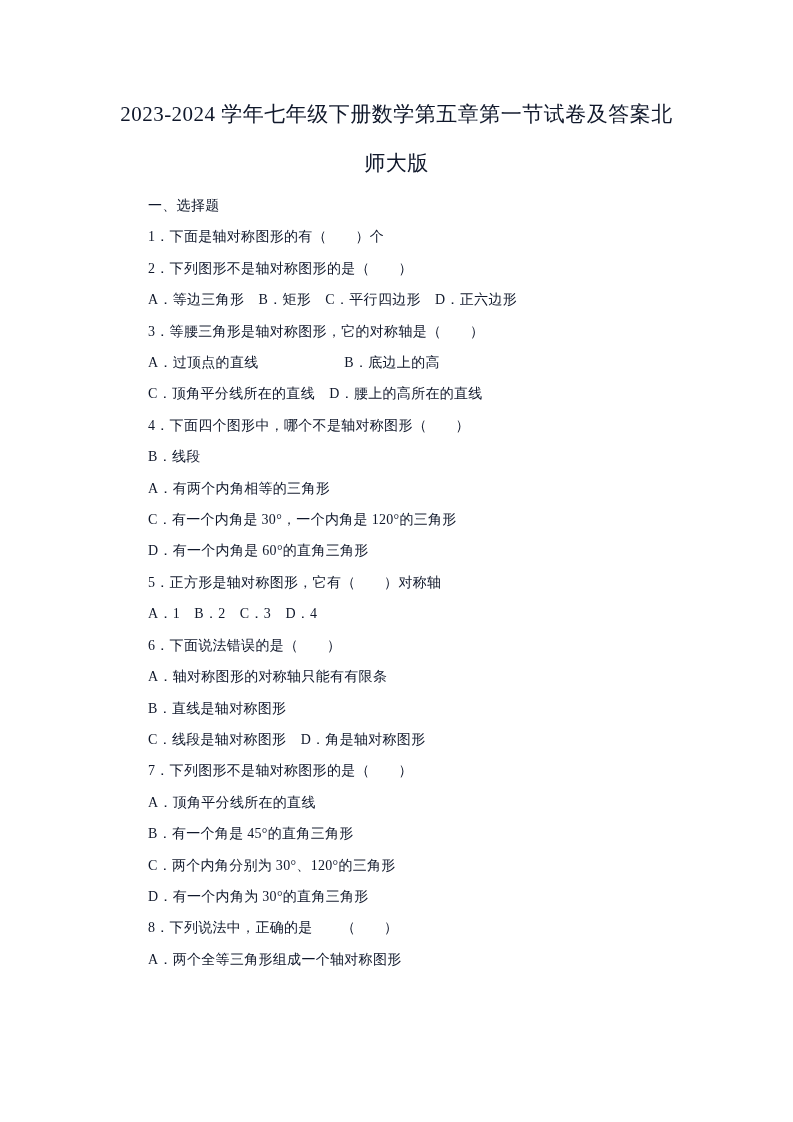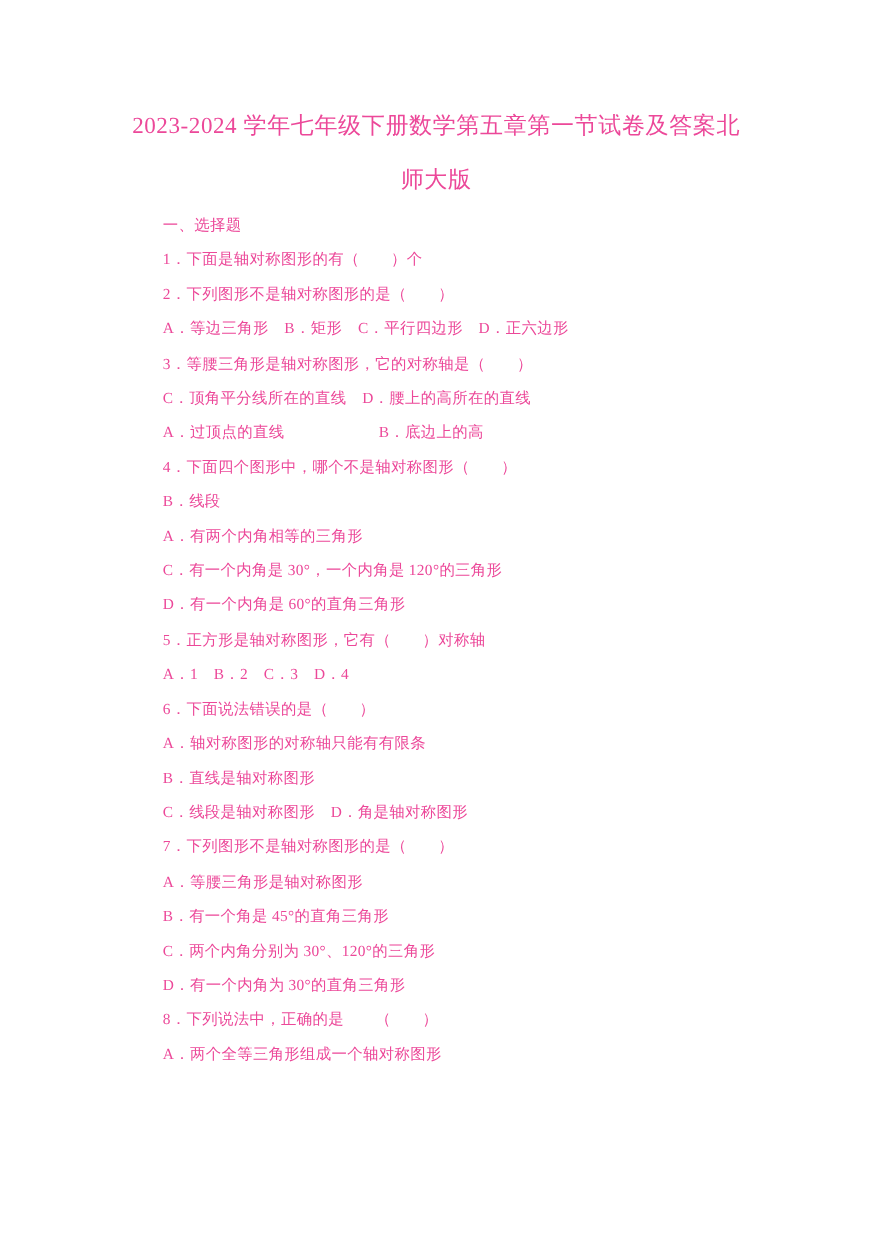--- a/index.html
+++ b/index.html
@@ -7,21 +7,21 @@
     padding: 0;
     background: #ffffff;
   }
   .page {
     position: relative;
     width: 793px;
     height: 1122px;
     background: #ffffff;
     overflow: hidden;
     font-family: "Liberation Serif", "DejaVu Serif", serif;
-    color: #ec4899;
+    color: #0f172a;
     box-sizing: border-box;
     padding-top: 90px;
   }
   .title-block {
     text-align: center;
     width: 100%;
   }
   .title-line {
     font-size: 21px;
     line-height: 49px;
@@ -56,35 +56,35 @@
     <div class="title-line">2023-2024 学年七年级下册数学第五章第一节试卷及答案北</div>
     <div class="title-line">师大版</div>
   </div>
 
   <div class="content">
     <p class="doc-line">一、选择题</p>
     <p class="doc-line">1．下面是轴对称图形的有（　　）个</p>
     <p class="doc-line">2．下列图形不是轴对称图形的是（　　）</p>
     <p class="doc-line">A．等边三角形　B．矩形　C．平行四边形　D．正六边形</p>
     <p class="doc-line">3．等腰三角形是轴对称图形，它的对称轴是（　　）</p>
+    <p class="doc-line">A．过顶点的直线　　　　　　B．底边上的高</p>
     <p class="doc-line">C．顶角平分线所在的直线　D．腰上的高所在的直线</p>
-    <p class="doc-line">A．过顶点的直线　　　　　　B．底边上的高</p>
     <p class="doc-line">4．下面四个图形中，哪个不是轴对称图形（　　）</p>
     <p class="doc-line">B．线段</p>
     <p class="doc-line">A．有两个内角相等的三角形</p>
     <p class="doc-line">C．有一个内角是 30°，一个内角是 120°的三角形</p>
     <p class="doc-line">D．有一个内角是 60°的直角三角形</p>
     <p class="doc-line">5．正方形是轴对称图形，它有（　　）对称轴</p>
     <p class="doc-line">A．1　B．2　C．3　D．4</p>
     <p class="doc-line">6．下面说法错误的是（　　）</p>
     <p class="doc-line">A．轴对称图形的对称轴只能有有限条</p>
     <p class="doc-line">B．直线是轴对称图形</p>
     <p class="doc-line">C．线段是轴对称图形　D．角是轴对称图形</p>
     <p class="doc-line">7．下列图形不是轴对称图形的是（　　）</p>
-    <p class="doc-line">A．等腰三角形是轴对称图形</p>
+    <p class="doc-line">A．顶角平分线所在的直线</p>
     <p class="doc-line">B．有一个角是 45°的直角三角形</p>
     <p class="doc-line">C．两个内角分别为 30°、120°的三角形</p>
     <p class="doc-line">D．有一个内角为 30°的直角三角形</p>
     <p class="doc-line">8．下列说法中，正确的是　　（　　）</p>
     <p class="doc-line">A．两个全等三角形组成一个轴对称图形</p>
   </div>
 
 </div>
 
 </body></html>

